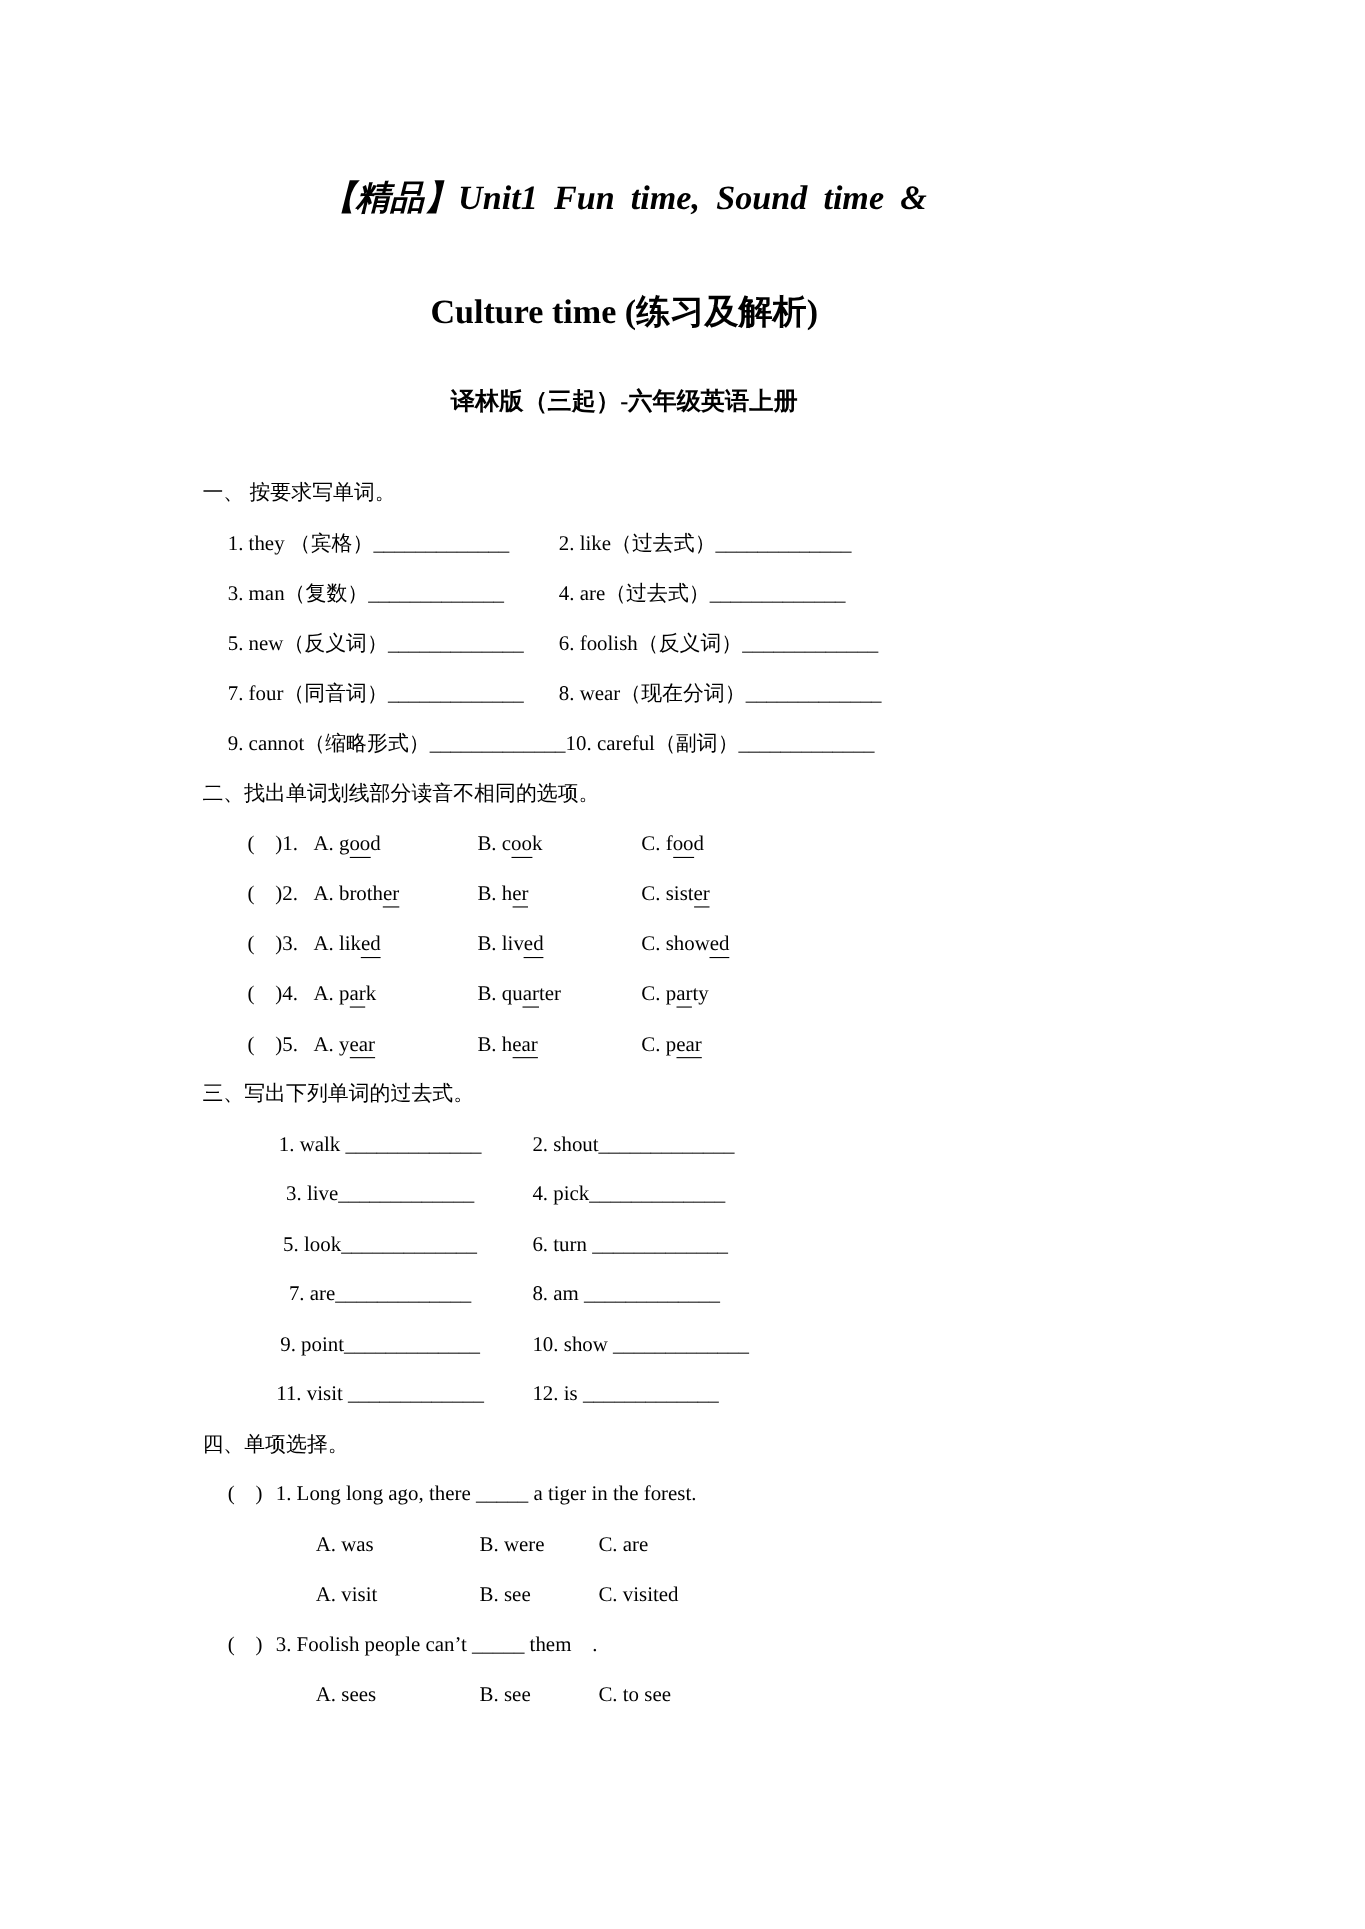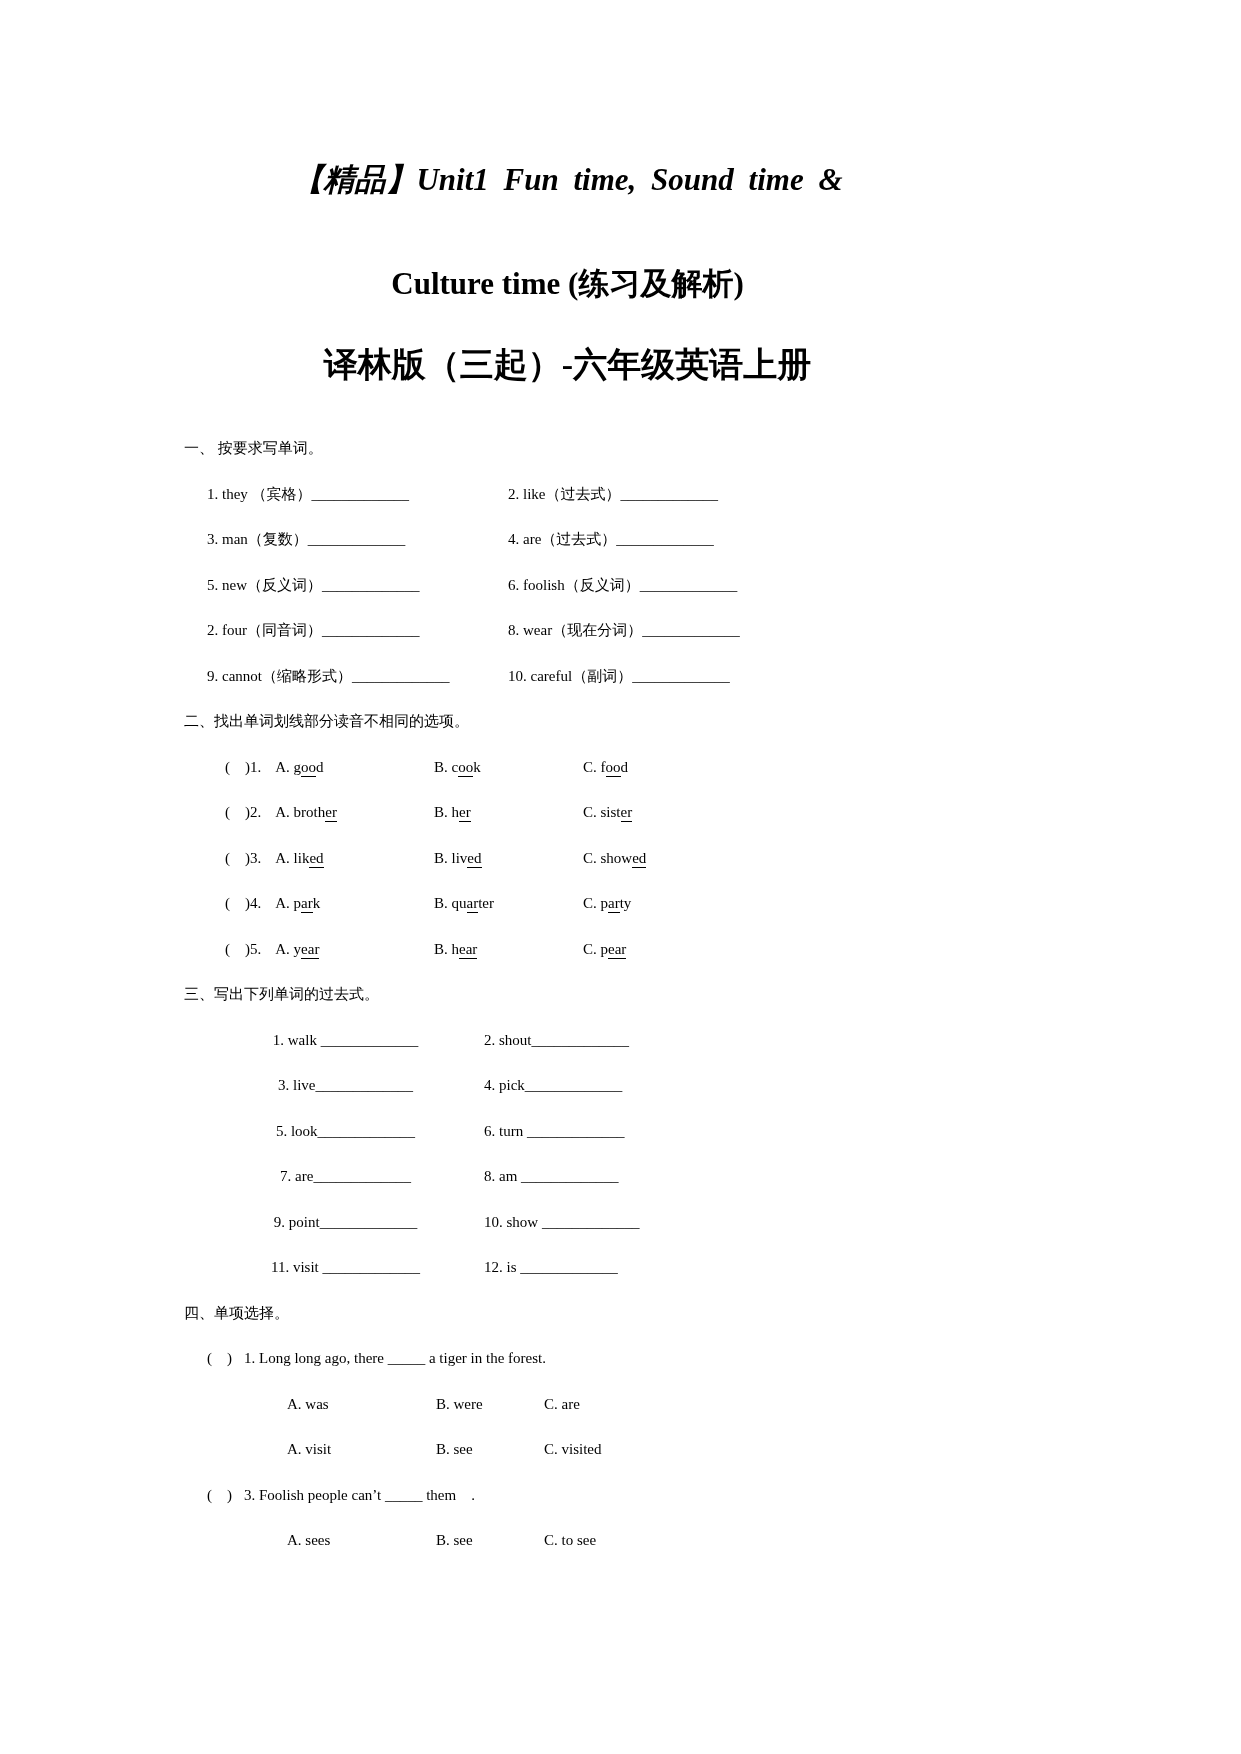--- a/index.html
+++ b/index.html
@@ -11,24 +11,24 @@
     font-family: "Liberation Serif", "DejaVu Serif", serif;
     overflow: hidden;
   }
   .page { padding: 158px 60px 0 170px; }
 
   
   .titlebox { width: 795px; text-align: center; font-weight: bold; }
   .title  { font-size: 31px; line-height: 44px; }
   .t1 { margin-bottom: 60px; word-spacing: 7px; font-style: italic; }
   .t2 { margin-bottom: 36px; }
-  .subtitle { font-size: 34px; line-height: 46px; margin-bottom: 38px; }
+  .subtitle { font-size: 22px; line-height: 46px; margin-bottom: 38px; }
 
   
-  .content { font-size: 15px; }
+  .content { font-size: 19px; }
   .line { height: 45.5px; line-height: 45.5px; white-space: nowrap; }
   .sec-heading { padding-left: 14px; }
   .item-row { padding-left: 37px; }
   .cell { display: inline-block; vertical-align: baseline; }
   .sec-0 .cell-l { min-width: 301px; }
   .sec-2 .cell-l { min-width: 277px; text-align: center; }
 
   
   .choice-row { padding-left: 55px; }
   .choice-row .c1 { min-width: 209px; }
@@ -55,21 +55,21 @@
   </div>
 
   <div class="content">
 
     <section class="sec-0">
       <div class="line sec-heading">一、 按要求写单词。</div>
       <div>
           <div class="line item-row"><span class="cell cell-l">1. they （宾格）_____________</span><span class="cell">2. like（过去式）_____________</span></div>
           <div class="line item-row"><span class="cell cell-l">3. man（复数）_____________</span><span class="cell">4. are（过去式）_____________</span></div>
           <div class="line item-row"><span class="cell cell-l">5. new（反义词）_____________</span><span class="cell">6. foolish（反义词）_____________</span></div>
-          <div class="line item-row"><span class="cell cell-l">2. four（同音词）_____________</span><span class="cell">8. wear（现在分词）_____________</span></div>
+          <div class="line item-row"><span class="cell cell-l">7. four（同音词）_____________</span><span class="cell">8. wear（现在分词）_____________</span></div>
           <div class="line item-row"><span class="cell cell-l">9. cannot（缩略形式）_____________</span><span class="cell">10. careful（副词）_____________</span></div>
         </div>
     </section>
 
     <section class="sec-1">
       <div class="line sec-heading">二、找出单词划线部分读音不相同的选项。</div>
       <div>
           <div class="line choice-row"><span class="cell c1"><span class="bracket">( )</span><span class="num">1.</span><span class="word">A. g<span class="u">oo</span>d</span></span><span class="cell c2"><span class="word">B. c<span class="u">oo</span>k</span></span><span class="cell"><span class="word">C. f<span class="u">oo</span>d</span></span></div>
           <div class="line choice-row"><span class="cell c1"><span class="bracket">( )</span><span class="num">2.</span><span class="word">A. broth<span class="u">er</span></span></span><span class="cell c2"><span class="word">B. h<span class="u">er</span></span></span><span class="cell"><span class="word">C. sist<span class="u">er</span></span></span></div>
           <div class="line choice-row"><span class="cell c1"><span class="bracket">( )</span><span class="num">3.</span><span class="word">A. lik<span class="u">ed</span></span></span><span class="cell c2"><span class="word">B. liv<span class="u">ed</span></span></span><span class="cell"><span class="word">C. show<span class="u">ed</span></span></span></div>

